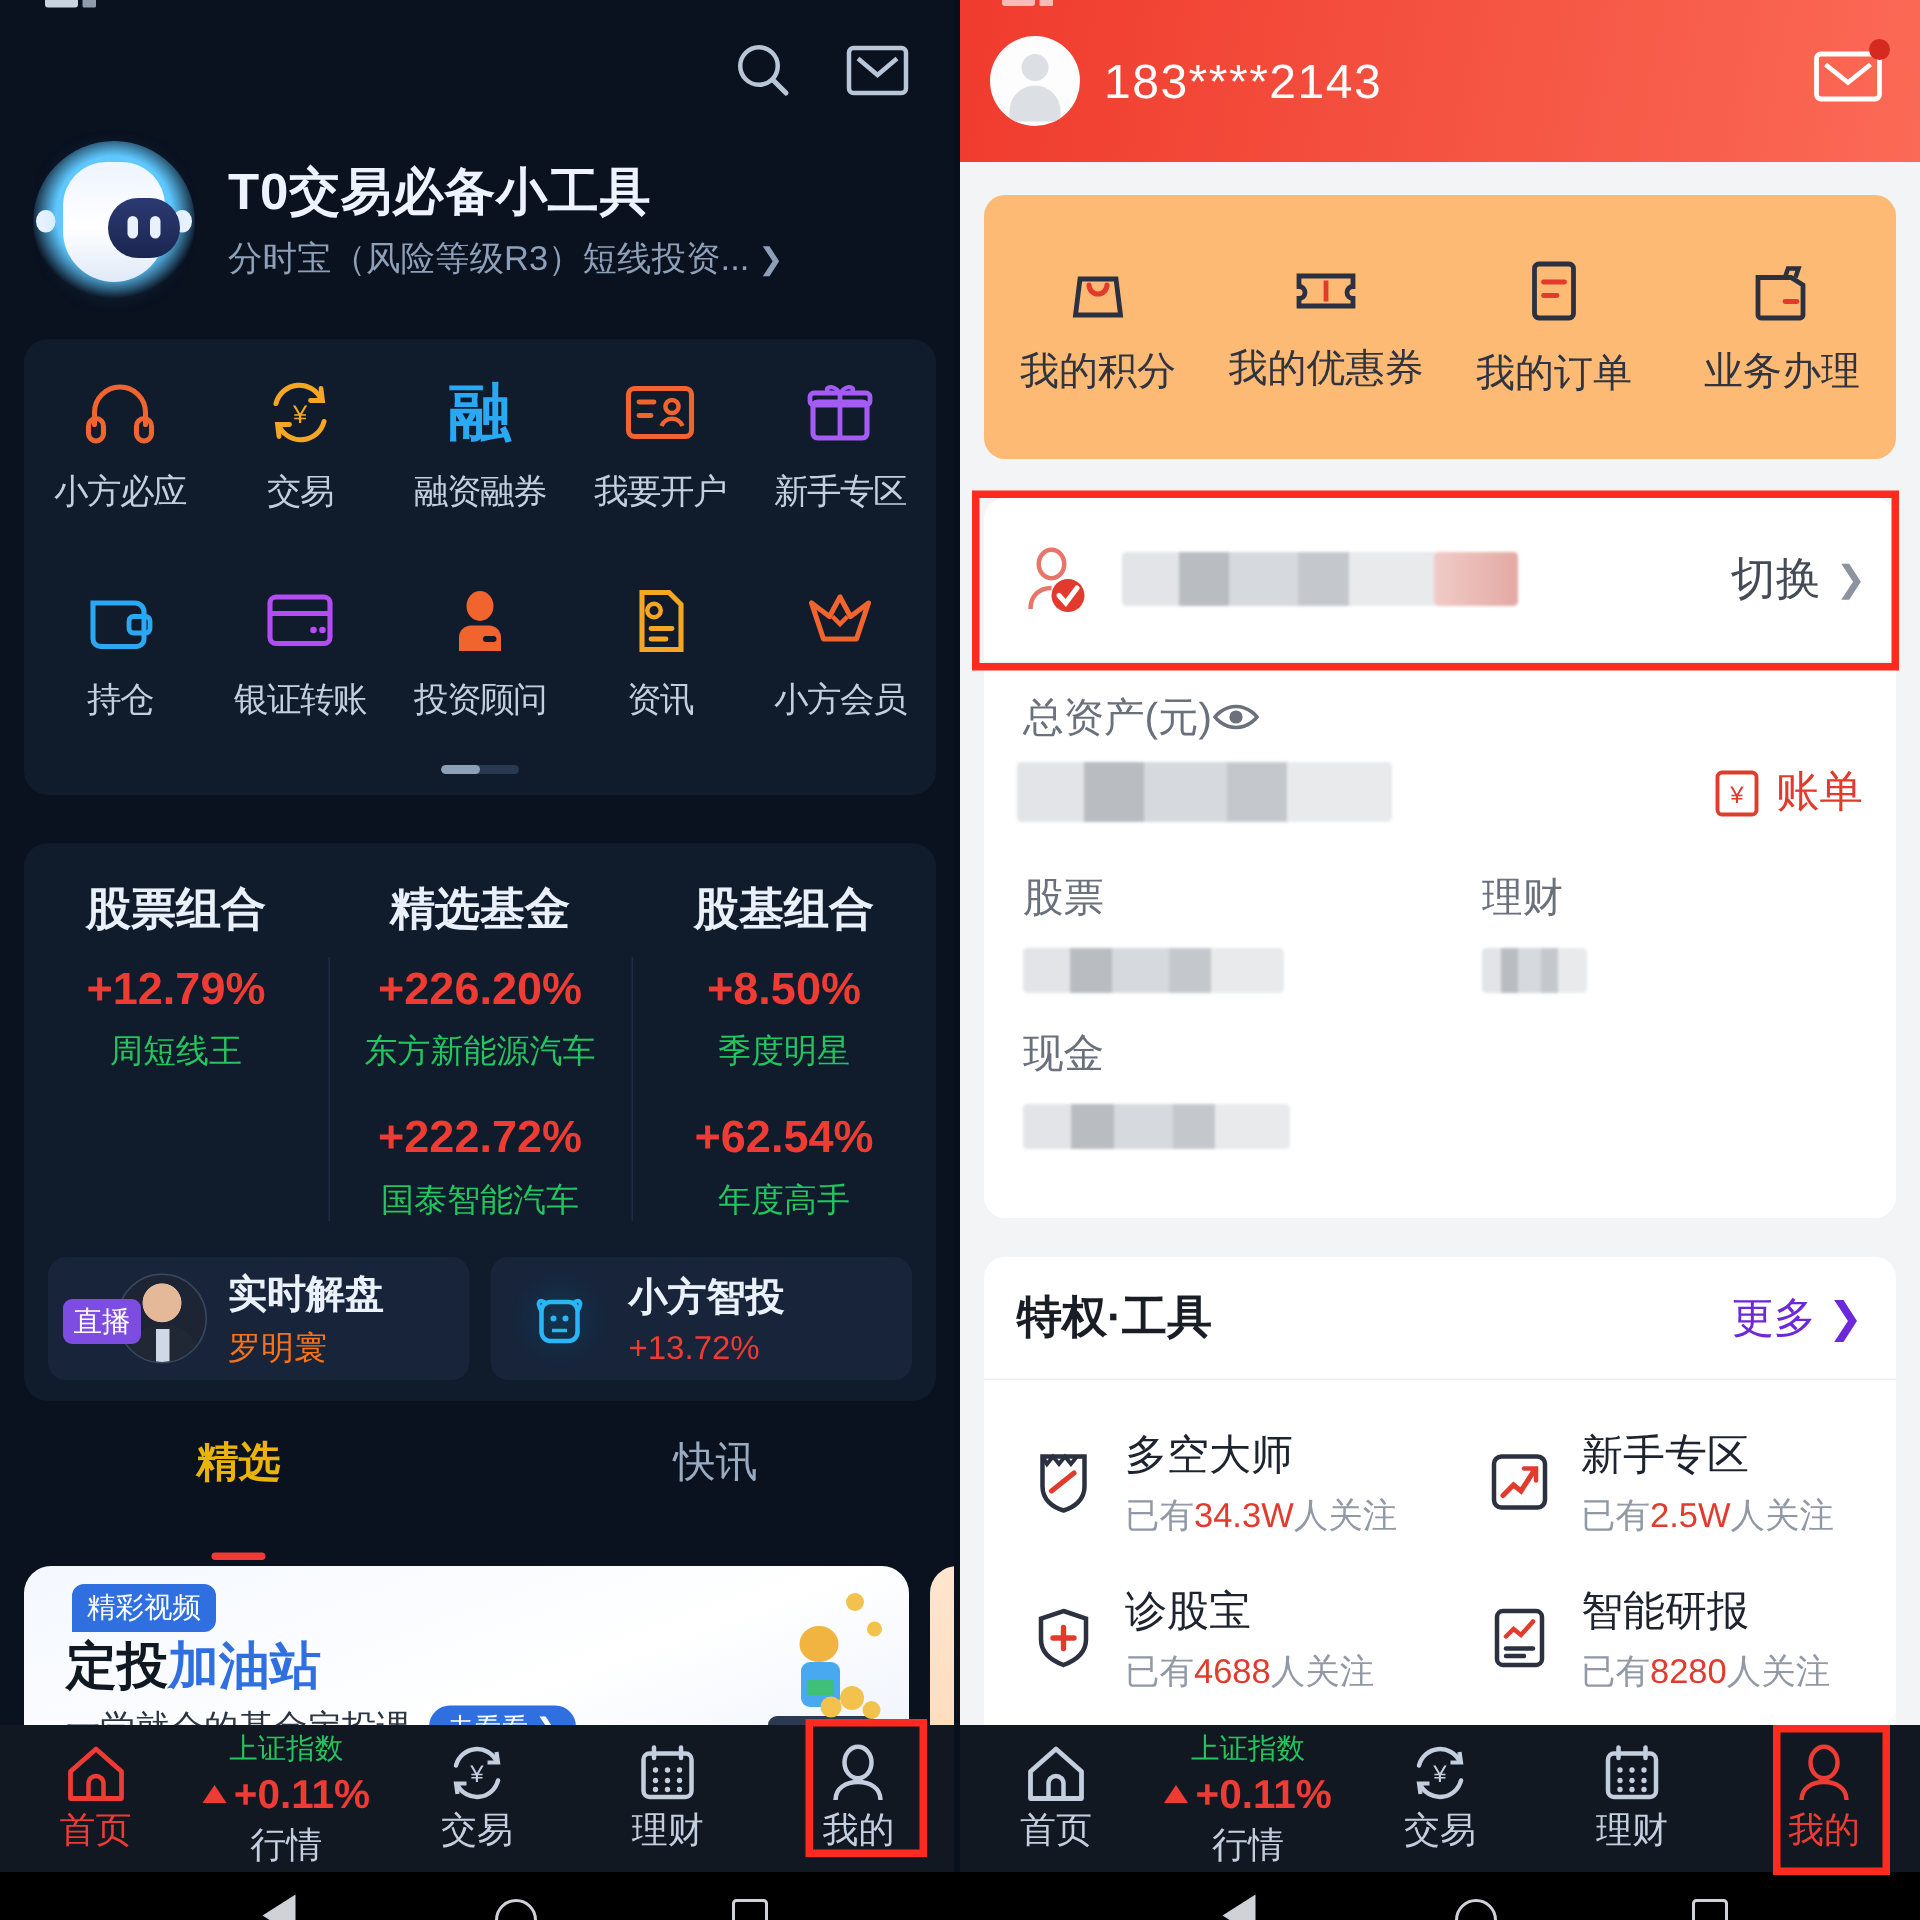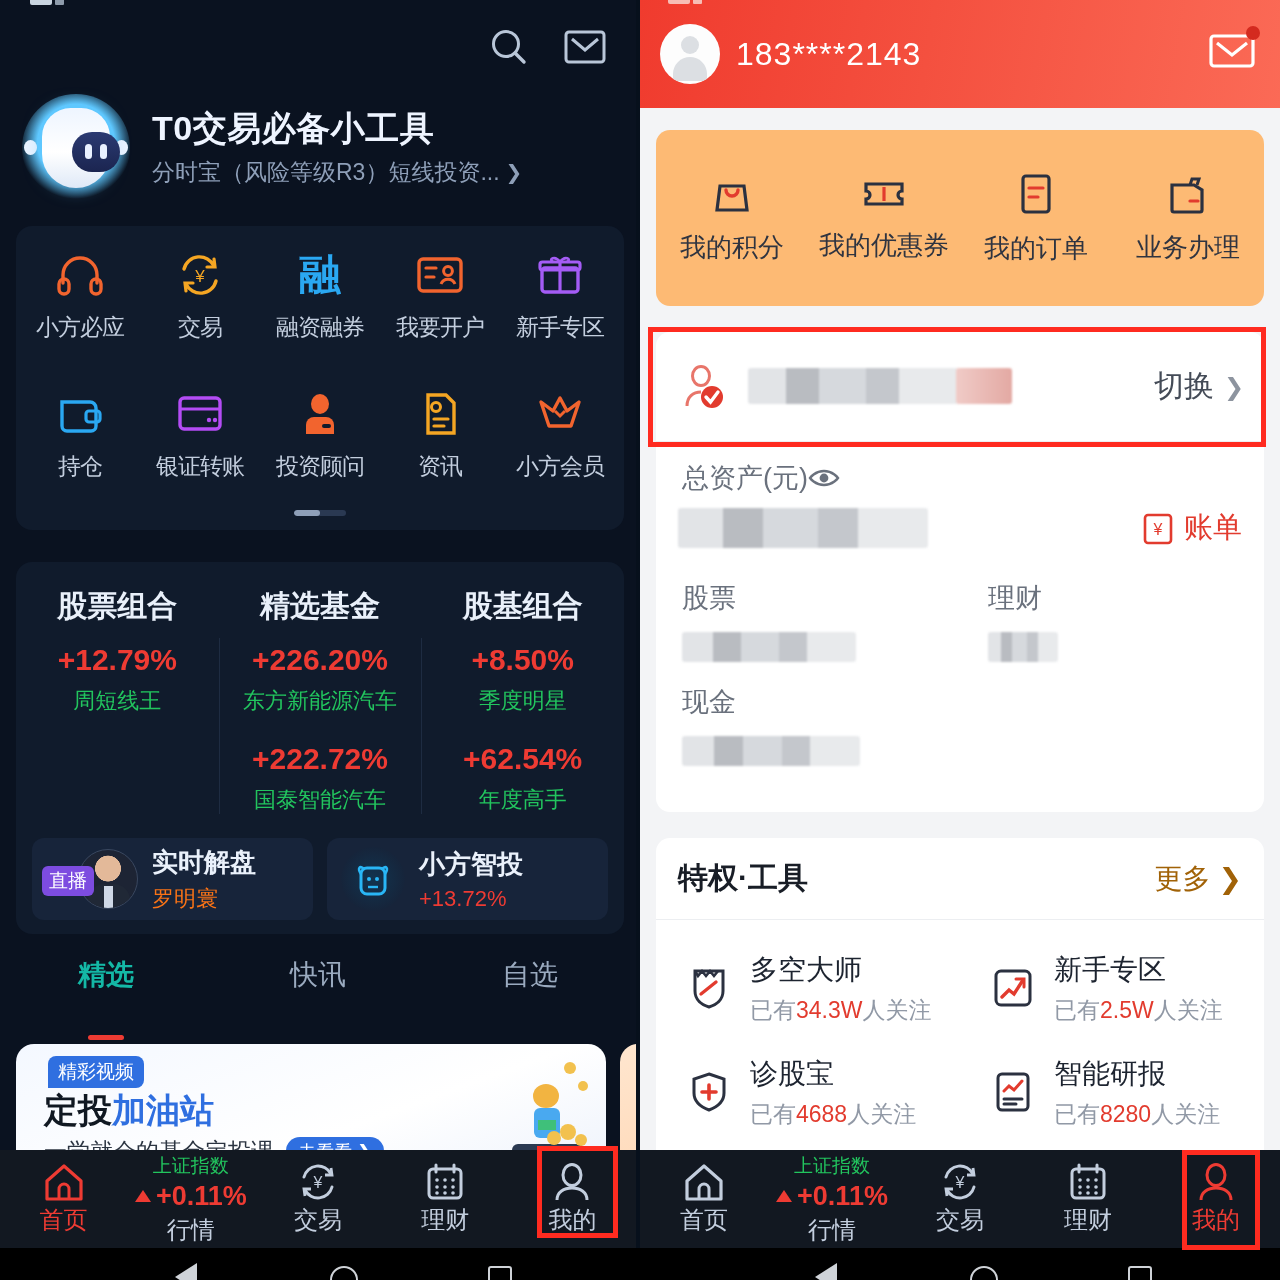--- a/index.html
+++ b/index.html
@@ -67,21 +67,21 @@
   .anchor-av::before{content:"";position:absolute;left:25px;top:36px;width:9px;height:26px;background:#cfd8e6;z-index:2;}
   .tile-txt1 { font-size:26px; color:#eaf1fb; font-weight:bold; }
   .tile-txt2 { font-size:22px; color:#f97316; margin-top:4px; }
   .tile-pct { font-size:22px; color:#ee3b33; margin-top:4px; }
   .bot-circle { width:64px; height:64px; border-radius:50%; background:radial-gradient(circle,#12344f 0%,#16243a 72%);
                 display:flex; align-items:center; justify-content:center; }
 
   #ltabs { position:absolute; left:0; top:956px; width:636px; height:74px; display:flex; }
   .ltab { flex:1; text-align:center; position:relative; }
   .ltab span { font-size:28px; color:#9aaabf; }
-  .ltab.active span { color:#14b8a6; font-weight:bold;font-family:Liberation Mono, monospace; }
+  .ltab.active span { color:#eab308; font-weight:bold;font-family:Liberation Mono, monospace; }
   .ltab.active i { position:absolute; left:50%; transform:translateX(-50%); bottom:-10px; width:36px; height:5px; background:#ee3b33; border-radius:3px; }
 
   #lbanner { position:absolute; left:16px; top:1044px; width:590px; height:128px; border-radius:18px;
              background:linear-gradient(160deg,#f4f8ff 0%,#ffffff 60%,#eef3fc 100%); overflow:hidden; }
   .bn-tag { position:absolute; left:32px; top:12px; background:#2f6fe0; color:#fff; font-size:19px; border-radius:8px 8px 8px 0; padding:3px 10px; }
   .bn-t1 { position:absolute; left:28px; top:44px; font-size:34px; font-weight:bold; color:#101822; }
   .bn-t1 em { font-style:normal; color:#2f6fe0; }
   .bn-t2 { position:absolute; left:28px; top:92px; font-size:23px; color:#2d3murky; color:#2c3542; display:flex; align-items:center; gap:12px;}
   .bn-cta { background:#2f6fe0; color:#fff; font-size:18px; border-radius:14px; padding:3px 12px; }
   .bn-art { position:absolute; right:6px; bottom:-6px; width:150px; height:120px; }
@@ -133,21 +133,21 @@
   .sub-col-a { position:absolute; left:26px; top:248px; }
   .sub-col-b { position:absolute; left:332px; top:248px; }
   .sub-col-c { position:absolute; left:26px; top:352px; }
   .sub-lb { font-size:27px; color:#6a717d; }
   .sub-redact { margin-top:16px; height:30px; }
 
   #r-tools { position:absolute; left:16px; top:838px; width:608px; height:330px; background:#fff; border-radius:14px; }
   .tools-head { height:82px; display:flex; align-items:center; justify-content:space-between; padding:0 22px;
                 border-bottom:1px solid #eceef1; }
   .tools-title { font-size:30px; font-weight:bold; color:#181d26; }
-  .tools-more { font-size:28px; color:#a16207; display:flex; align-items:center; gap:8px; }
+  .tools-more { font-size:28px; color:#6d28d9; display:flex; align-items:center; gap:8px; }
   .tools-grid { display:flex; flex-wrap:wrap; padding:16px 0 0 0; }
   .tool-cell { width:50%; height:104px; display:flex; align-items:center; gap:18px; padding-left:30px; }
   .tool-ic { width:46px; height:46px; flex:none; }
   .tool-n { font-size:28px; color:#1d2430; }
   .tool-f { font-size:23px; color:#9199a6; margin-top:6px; }
   .tool-f b { color:#e23b2e; font-weight:normal; }
 
   #r-box { position:absolute; left:1182px; top:1150px; width:78px; height:100px; border:5px solid #ff2b20; box-sizing:border-box; z-index:6; }
   #l-box { position:absolute; left:537px; top:1146px; width:81px; height:92px; border:5px solid #ff2b20; box-sizing:border-box; z-index:6; }
 
@@ -373,23 +373,20 @@
         </div>
       </div>
     </div>
 
     <div id="ltabs">
       <div class="ltab active">
         <span>精选</span><i></i>
       </div>
       <div class="ltab">
         <span>快讯</span>
-      </div>
-      <div class="ltab">
-        <span>自选</span>
       </div>
     </div>
 
     <div id="lbanner">
       <div class="bn-tag">精彩视频</div>
       <div class="bn-t1">
         <span>定投</span><em>加油站</em>
       </div>
       <div class="bn-t2">
         <span>一学就会的基金定投课</span>

